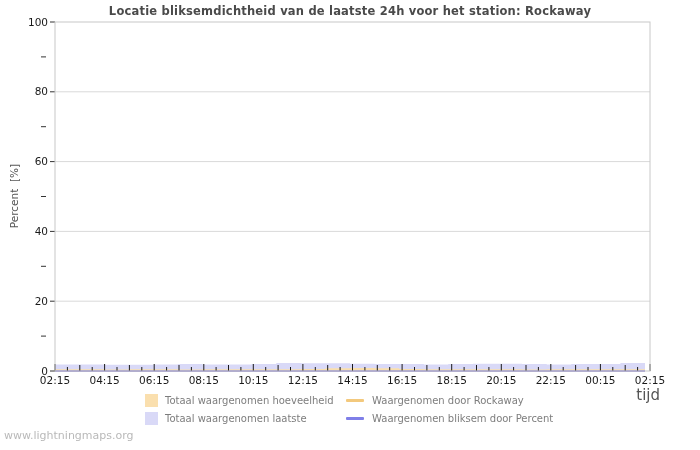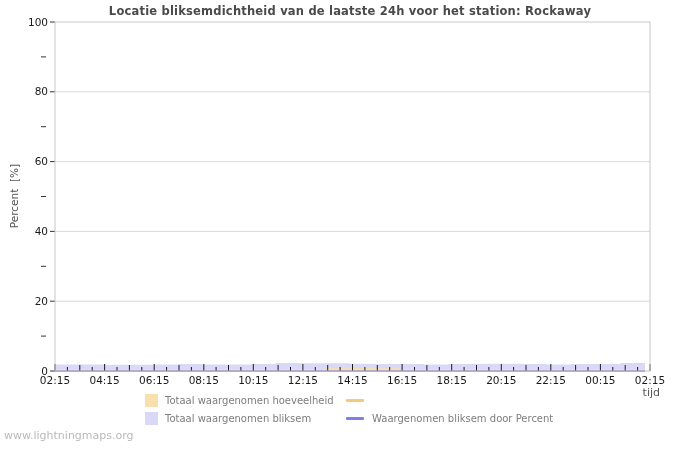--- a/index.html
+++ b/index.html
@@ -5,21 +5,21 @@
   html,body{margin:0;padding:0;background:#fff;}
   .canvas{position:relative;width:700px;height:450px;background:#ffffff;overflow:hidden;
           font-family:"DejaVu Sans", sans-serif;padding-left:12px;}
   .title{position:absolute;top:4px;left:0;width:700px;text-align:center;
          font-size:11.5px;font-weight:bold;color:#4a4a4a;letter-spacing:.2px;}
   .ylabel-wrap{position:absolute;left:14px;top:196px;width:0;height:0;}
   .ylabel{position:absolute;transform:translate(-50%,-50%) rotate(-90deg);
           white-space:pre;font-size:10.5px;color:#555;}
   .plot{position:absolute;left:0;top:0;width:700px;height:450px;}
   svg text{font-family:"DejaVu Sans", sans-serif;font-size:10.5px;fill:#1a1a1a;}
-  .xlabel{position:absolute;right:52px;top:386px;font-size:11px;color:#555;text-align:right;margin-left:41px;}
+  .xlabel{position:absolute;right:52px;top:386px;font-size:15px;color:#555;text-align:right;margin-left:41px;}
   .legend{position:absolute;left:145px;top:391px;display:grid;
           grid-template-columns:201px auto;grid-template-rows:18px 18px;
           grid-auto-flow:column;align-items:center;}
   .li{display:flex;align-items:center;}
   .sw{display:inline-block;flex:none;}
   .sw.box{width:13px;height:13px;margin-right:7px;}
   .sw.line{width:18px;height:3px;margin-right:8px;border-radius:1px;}
   .lb{font-size:10px;color:#7d7d7d;white-space:nowrap;}
   .watermark{position:absolute;left:4px;top:429px;font-size:11px;color:#b9b9b9;}
 </style>
@@ -122,24 +122,25 @@
         <rect x="55" y="22" width="595" height="349" fill="none" stroke="#c8c8c8" stroke-width="1"></rect>
       </svg></div>
   <div class="xlabel">tijd</div>
   <div class="legend" id="legend">
       <div class="li">
         <span class="sw box" style="background: rgb(250, 223, 174);"></span>
         <span class="lb">Totaal waargenomen hoeveelheid</span>
       </div>
       <div class="li">
         <span class="sw box" style="background: rgb(217, 217, 247);"></span>
-        <span class="lb">Totaal waargenomen bliksem</span>
+        <span class="lb">Totaal waargenomen laatste</span>
       </div>
       <div class="li">
         <span class="sw line" style="background: rgb(243, 201, 125);"></span>
+        <span class="lb">Waargenomen door Rockaway</span>
       </div>
       <div class="li">
         <span class="sw line" style="background: rgb(127, 127, 232);"></span>
         <span class="lb">Waargenomen bliksem door Percent</span>
       </div>
     </div>
   <div class="watermark">www.lightningmaps.org</div>
 </div>
 
 </body></html>

